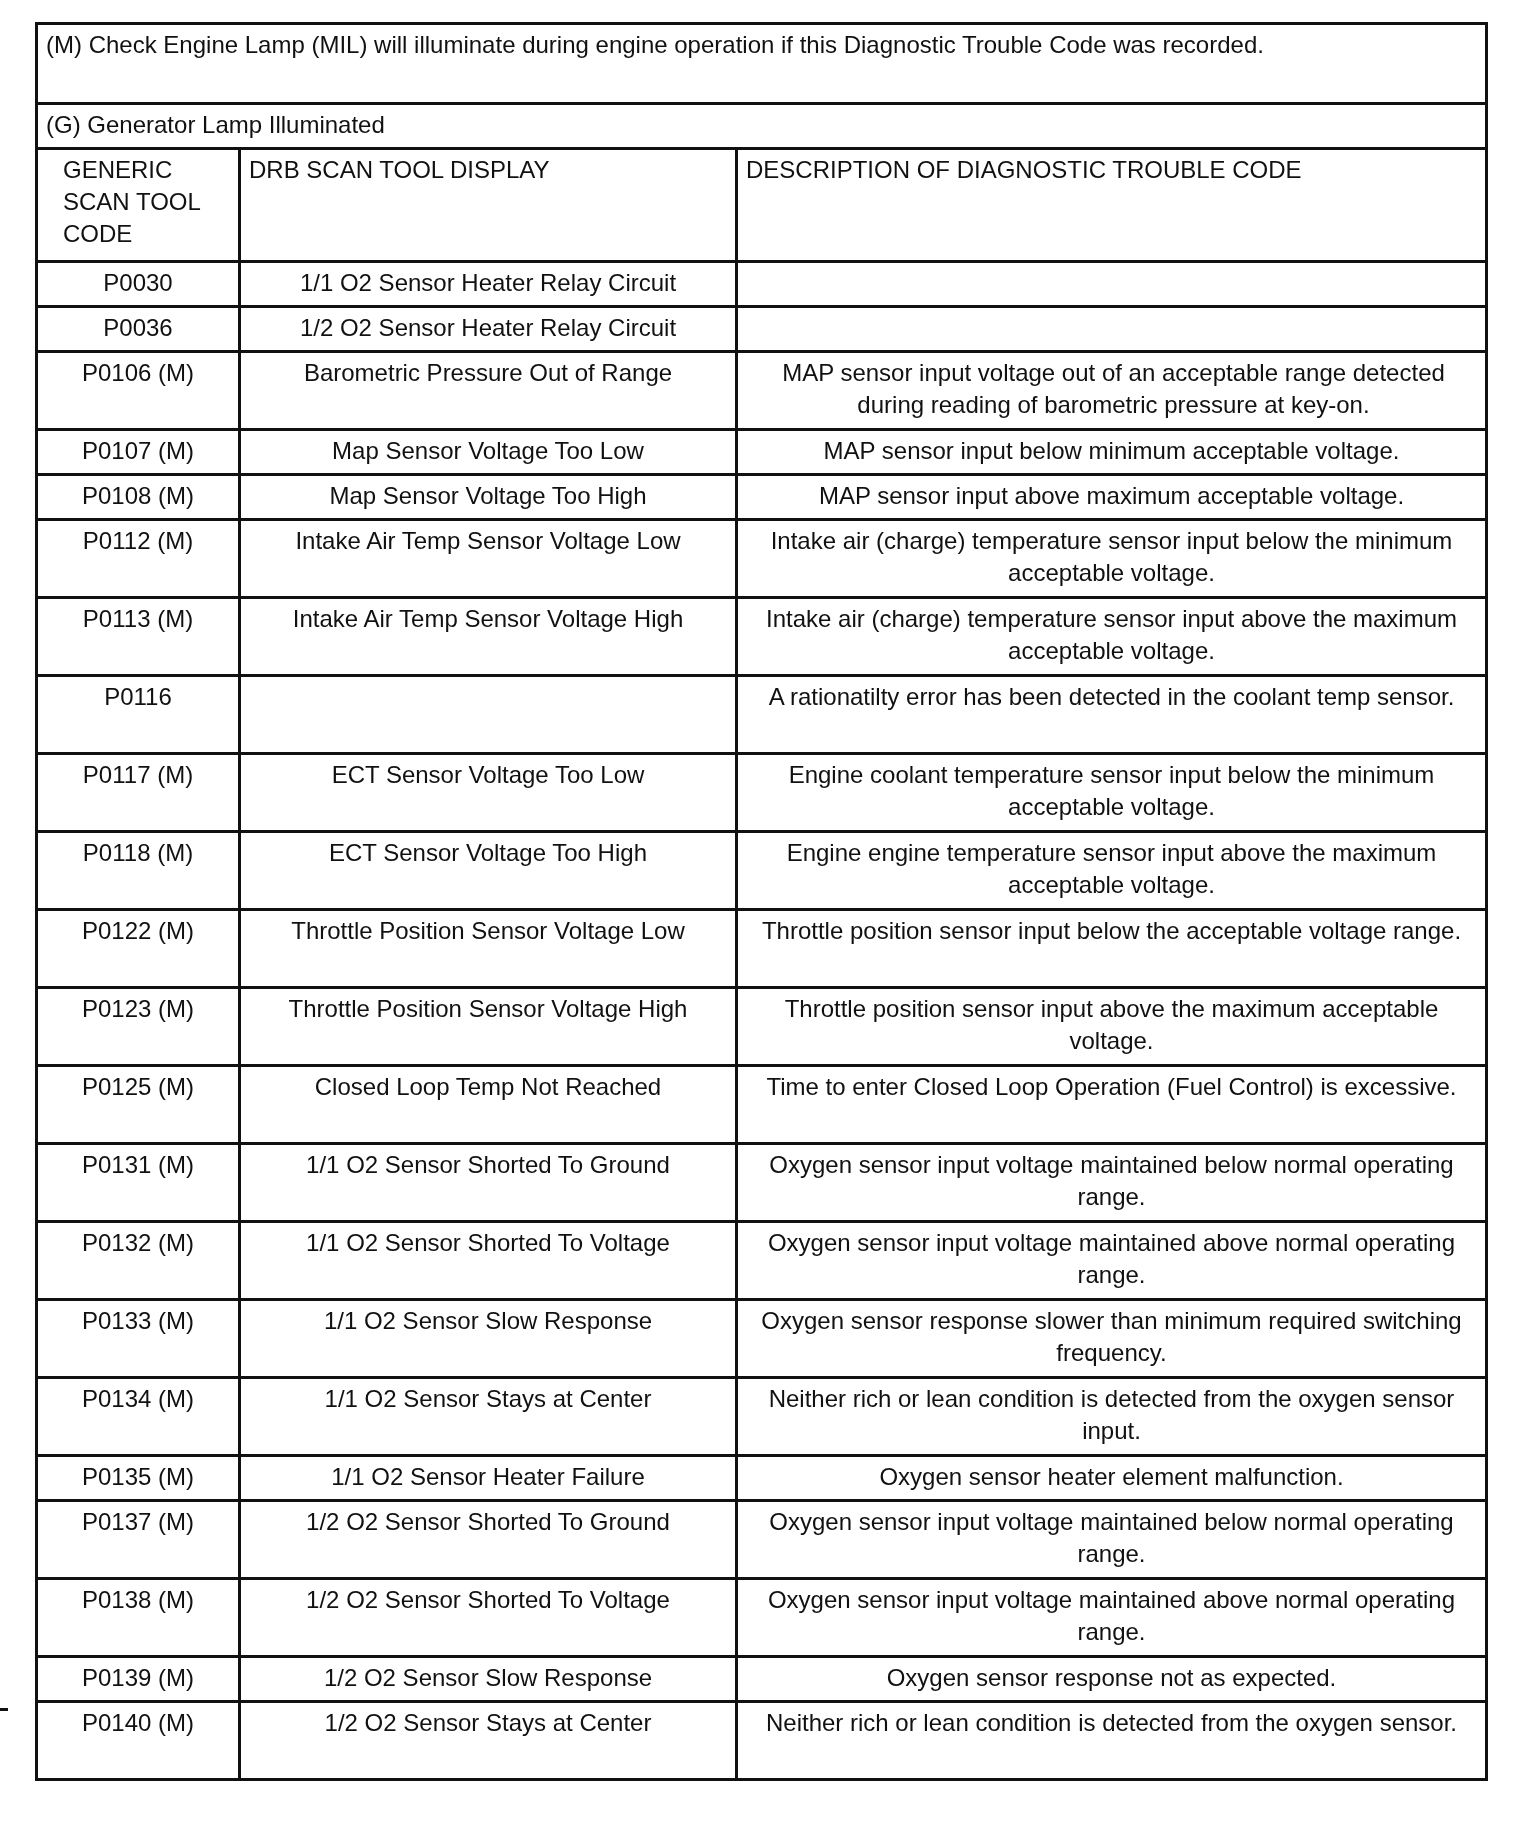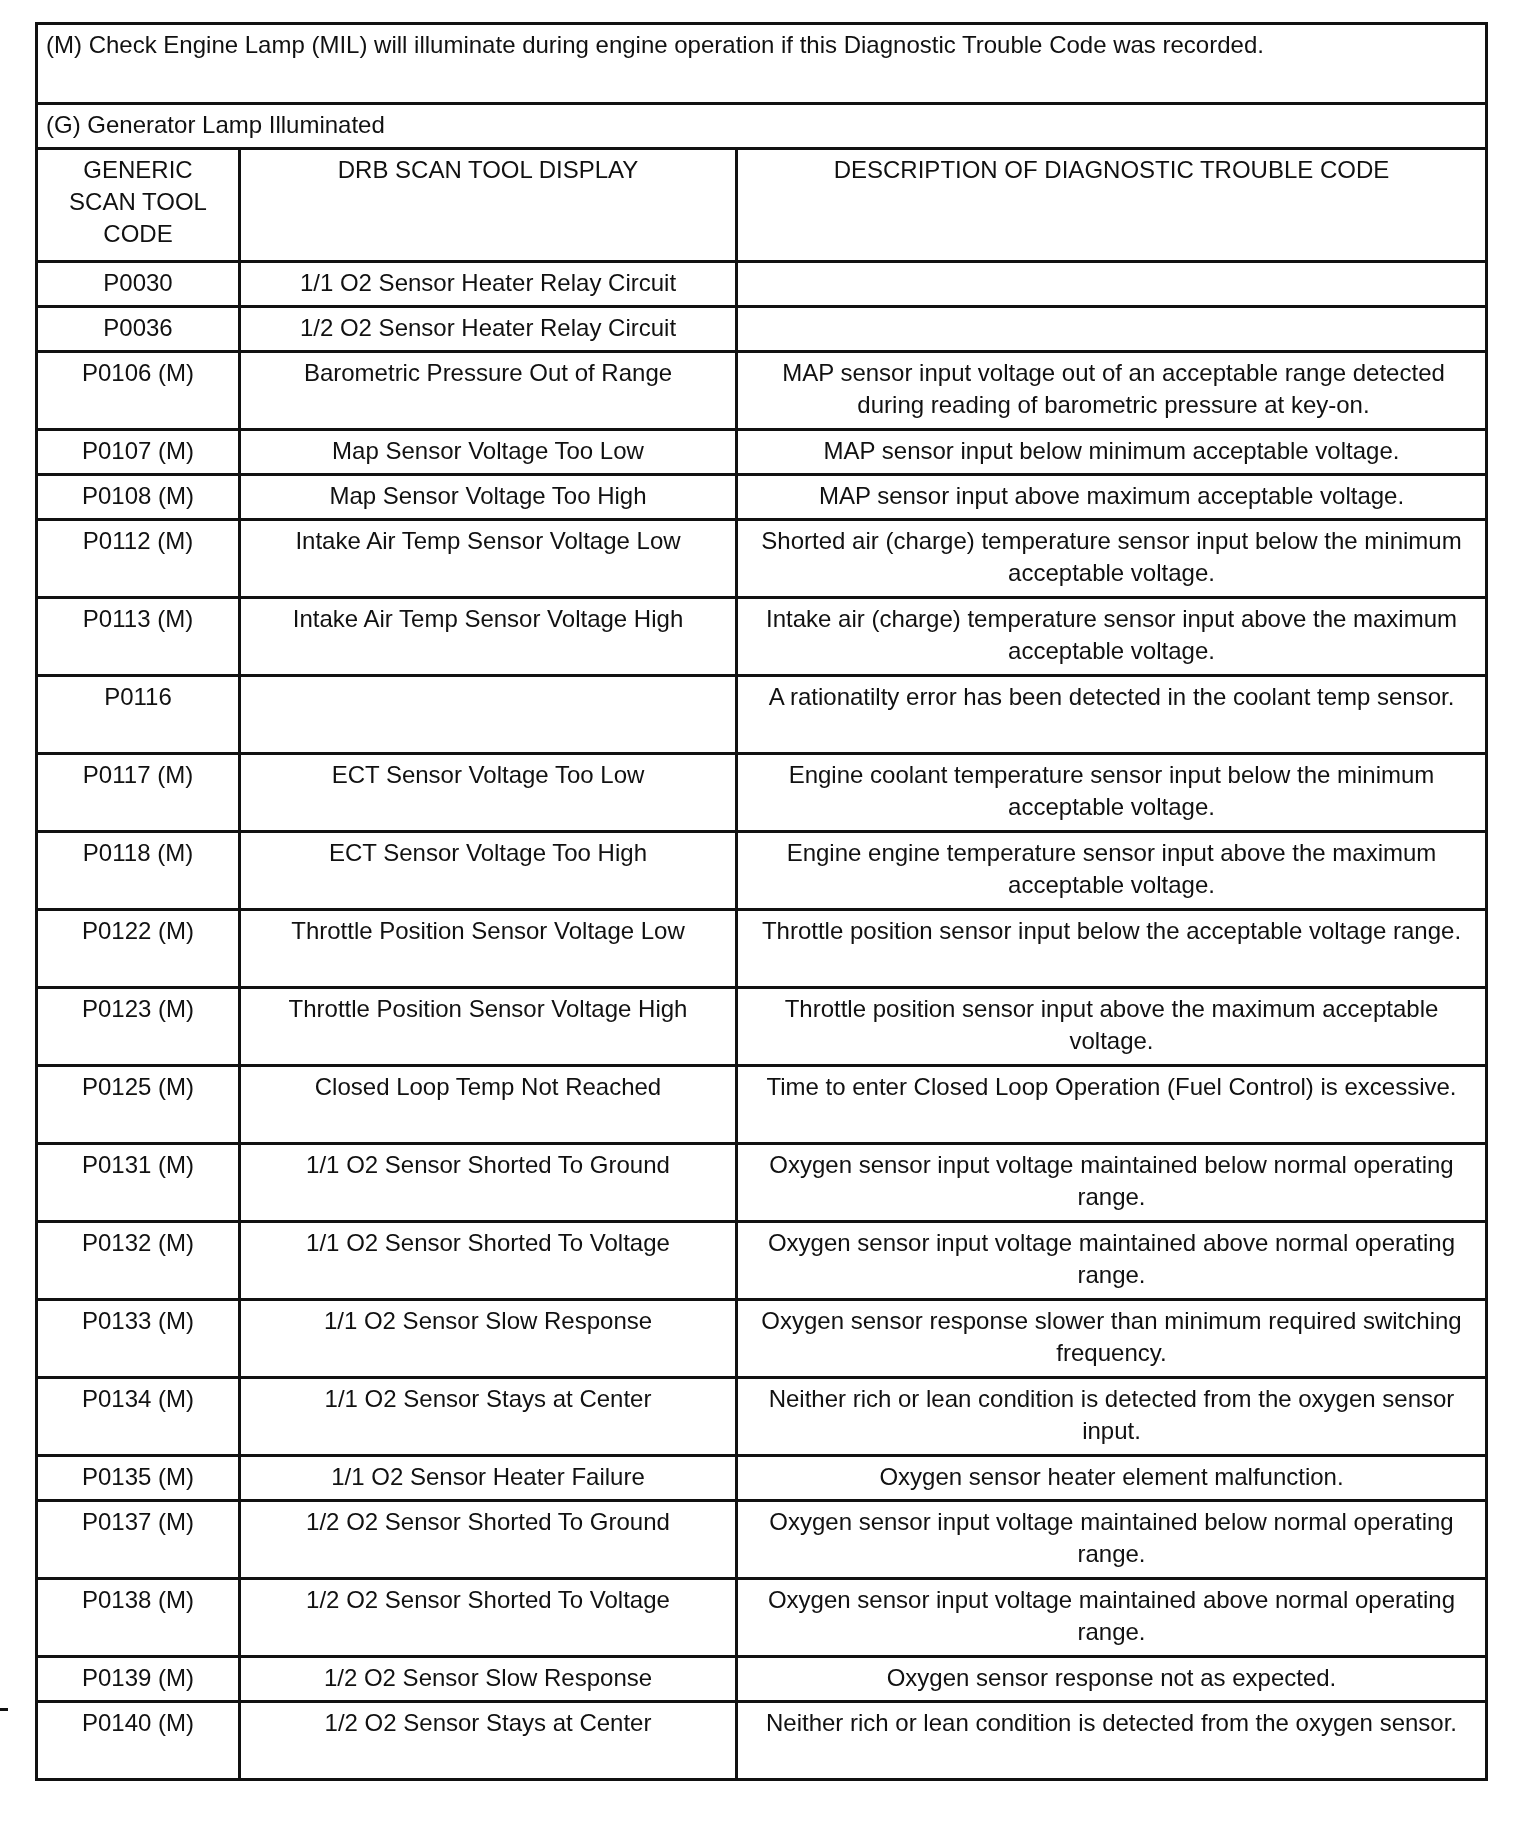--- a/index.html
+++ b/index.html
@@ -4,21 +4,21 @@
 <style>
   html, body { margin: 0; padding: 0; background: #ffffff; }
   body { width: 1536px; height: 1828px; position: relative; overflow: hidden;
          font-family: "Liberation Sans", sans-serif; color: #111; }
   .page { position: absolute; left: 35px; top: 22px; width: 1453px; }
   table.dtc { border-collapse: collapse; width: 1453px; table-layout: fixed; }
   table.dtc td { border: 3px solid #111; font-size: 24px; line-height: 32px; vertical-align: top; padding: 4px 8px 3px 8px; }
   td.note { text-align: left; padding-left: 9px; }
   tr.note-m td { height: 70px; }
   tr.note-g td { height: 35px; }
-  tr.hdr td { height: 103px; text-align: center; }
+  tr.hdr td { height: 103px; text-align: left; }
   td.c1, td.c2, td.c3 { text-align: center; }
   tr.r1 td { height: 35px; }
   tr.r2 td { height: 68px; }
   .col1 { width: 203px; }
   .col2 { width: 497px; }
   .col3 { width: auto; }
   .margin-mark { position: absolute; left: 0px; top: 1708px; width: 8px; height: 3px; background: #111; }
 </style>
 </head>
 <body>
@@ -66,21 +66,21 @@
           <td class="c3">MAP sensor input below minimum acceptable voltage.</td>
         </tr>
       <tr class="r1">
           <td class="c1">P0108 (M)</td>
           <td class="c2">Map Sensor Voltage Too High</td>
           <td class="c3">MAP sensor input above maximum acceptable voltage.</td>
         </tr>
       <tr class="r2">
           <td class="c1">P0112 (M)</td>
           <td class="c2">Intake Air Temp Sensor Voltage Low</td>
-          <td class="c3">Shorted air (charge) temperature sensor input below the minimum acceptable voltage.</td>
+          <td class="c3">Intake air (charge) temperature sensor input below the minimum acceptable voltage.</td>
         </tr>
       <tr class="r2">
           <td class="c1">P0113 (M)</td>
           <td class="c2">Intake Air Temp Sensor Voltage High</td>
           <td class="c3">Intake air (charge) temperature sensor input above the maximum acceptable voltage.</td>
         </tr>
       <tr class="r2">
           <td class="c1">P0116</td>
           <td class="c2"></td>
           <td class="c3">A rationatilty error has been detected in the coolant temp sensor.</td>

